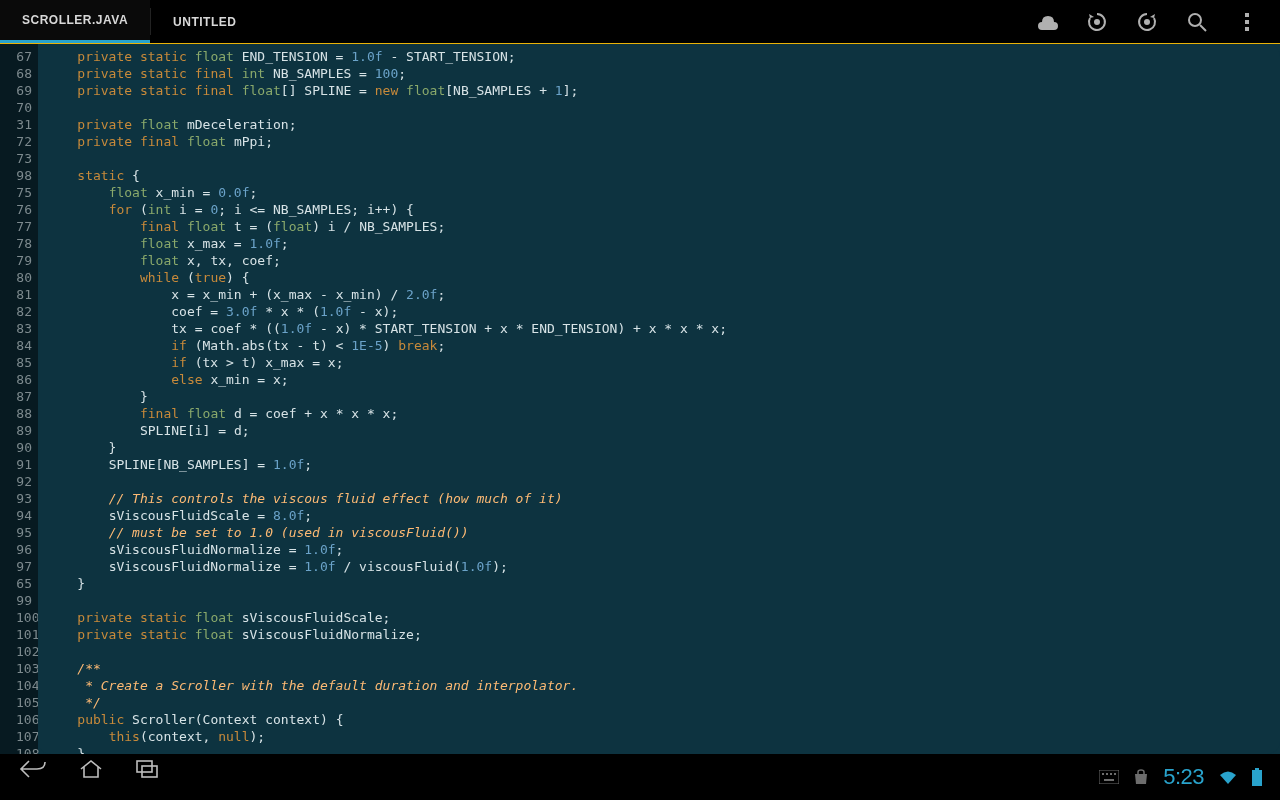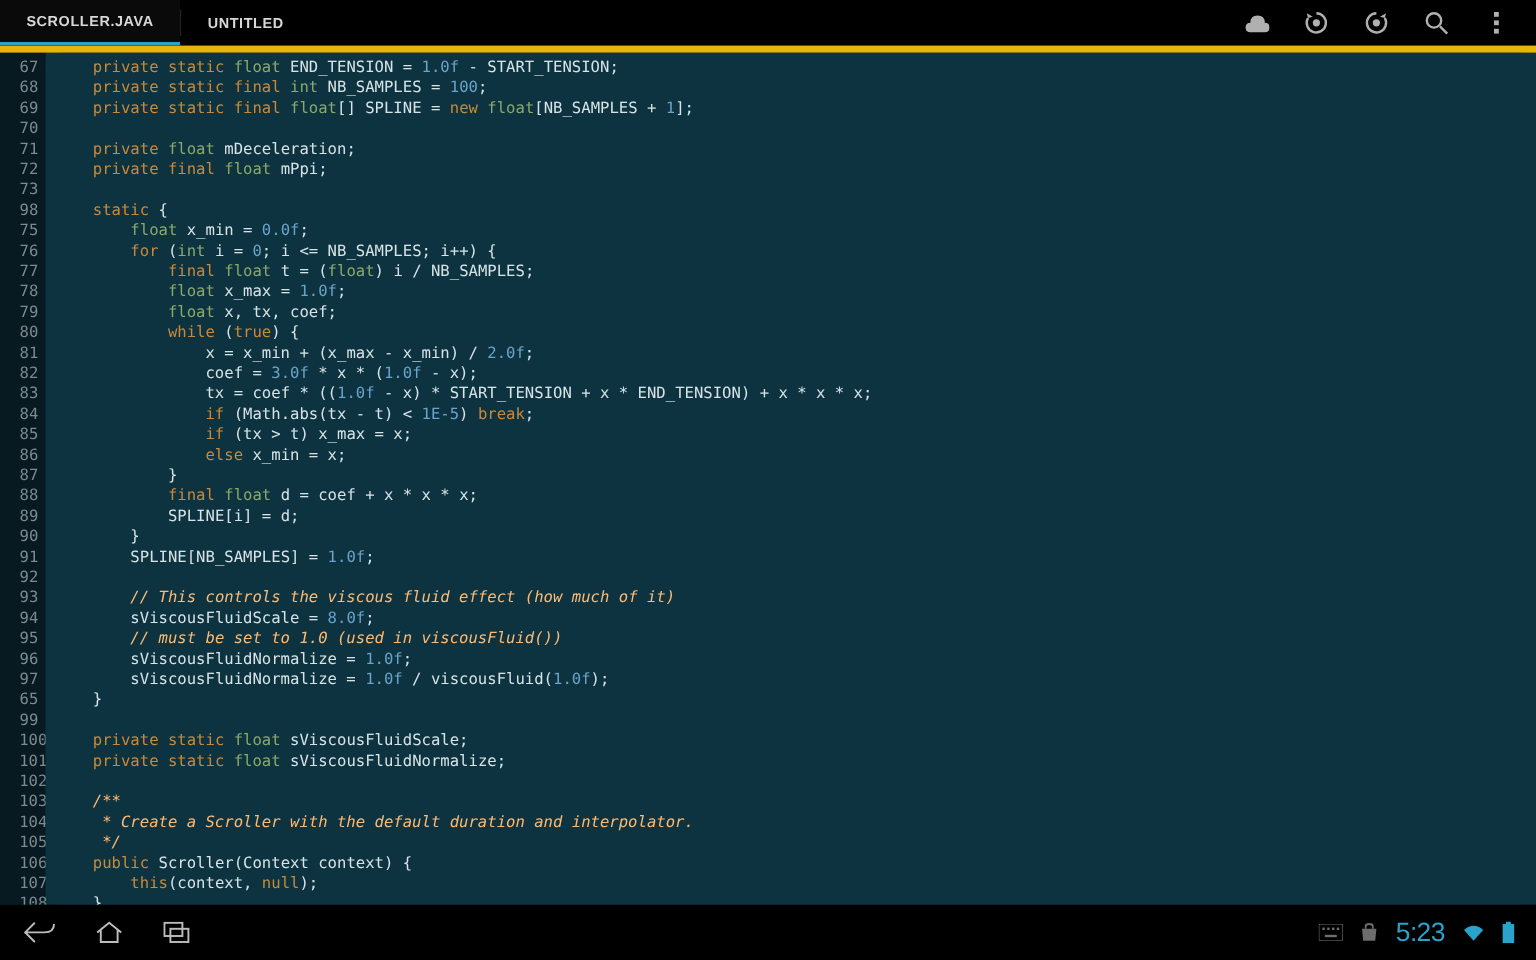--- a/index.html
+++ b/index.html
@@ -1,20 +1,20 @@
 <!DOCTYPE html>
 <html><head>
 <meta charset="utf-8">
 <style>
   * { margin:0; padding:0; box-sizing:border-box; }
   html,body { width:1280px; height:800px; overflow:hidden; font-family:"DejaVu Sans Mono","Consolas",monospace; }
   body { background:#000; color:#bdbdbd; display:flex; flex-direction:column; }
 
   
-  .topbar { height:44px; background:#000; display:flex; align-items:stretch; border-bottom:6px solid #eab308; }
+  .topbar { height:44px; background:#000; display:flex; align-items:stretch; border-bottom:1px solid #eab308; }
   .tabs { display:flex; flex:1; align-items:stretch; }
   .tab { padding:0 22px; display:flex; align-items:center; font-family:"Arial",sans-serif; font-size:12px; font-weight:bold; color:#d8d8d8; letter-spacing:0.5px; cursor:pointer; }
   .tab.active { border-bottom:3px solid #29a3cc; background:#0a0a0a; }
   .tab-divider { width:1px; background:#222; margin:8px 0; }
   .actions { display:flex; align-items:center; gap:28px; padding-right:22px; }
   .action-icon { width:22px; height:22px; display:flex; align-items:center; justify-content:center; cursor:pointer; }
   .action-icon svg { fill:#b0b0b0; }
 
   
   .editor { flex:1; display:flex; background:#0d3340; overflow:hidden; font-size:13px; line-height:17px; }
@@ -26,21 +26,21 @@
   
   .kw  { color:#c88a3a; }   
   .typ { color:#8aa96b; }   
   .num { color:#6ba3c9; }   
   .id  { color:#d7e3e6; }   
   .op  { color:#d7e3e6; }
   .cmt { color:#fdba74; font-style:italic; }
   .brk { color:#c88a3a; }
 
   
-  .navbar { height:46px; background:#000; display:flex; align-items:center; padding:0 18px; font-family:"Arial",sans-serif; }
+  .navbar { height:46px; background:#000; display:flex; padding:0 18px; font-family:"Arial",sans-serif; }
   .nav-left { display:flex; gap:28px; }
   .nav-icon { width:30px; height:30px; display:flex; align-items:center; justify-content:center; cursor:pointer; }
   .nav-icon svg { stroke:#bdbdbd; fill:none; stroke-width:1.6; }
   .nav-right { margin-left:auto; display:flex; align-items:center; gap:14px; }
   .status-time { color:#29a3cc; font-size:22px; font-weight:300; letter-spacing:-0.5px; }
   .status-icon { display:flex; align-items:center; }
   .status-icon svg { fill:#29a3cc; }
   .status-grey svg { fill:#6d6d6d; }
 </style>
 </head>
@@ -91,21 +91,21 @@
       </div>
   </div>
 </div>
 
 <div class="editor">
   <div class="gutter" id="gutter">
       <div>67</div>
       <div>68</div>
       <div>69</div>
       <div>70</div>
-      <div>71</div>
+      <div>31</div>
       <div>72</div>
       <div>73</div>
       <div>98</div>
       <div>75</div>
       <div>76</div>
       <div>77</div>
       <div>78</div>
       <div>79</div>
       <div>80</div>
       <div>81</div>

